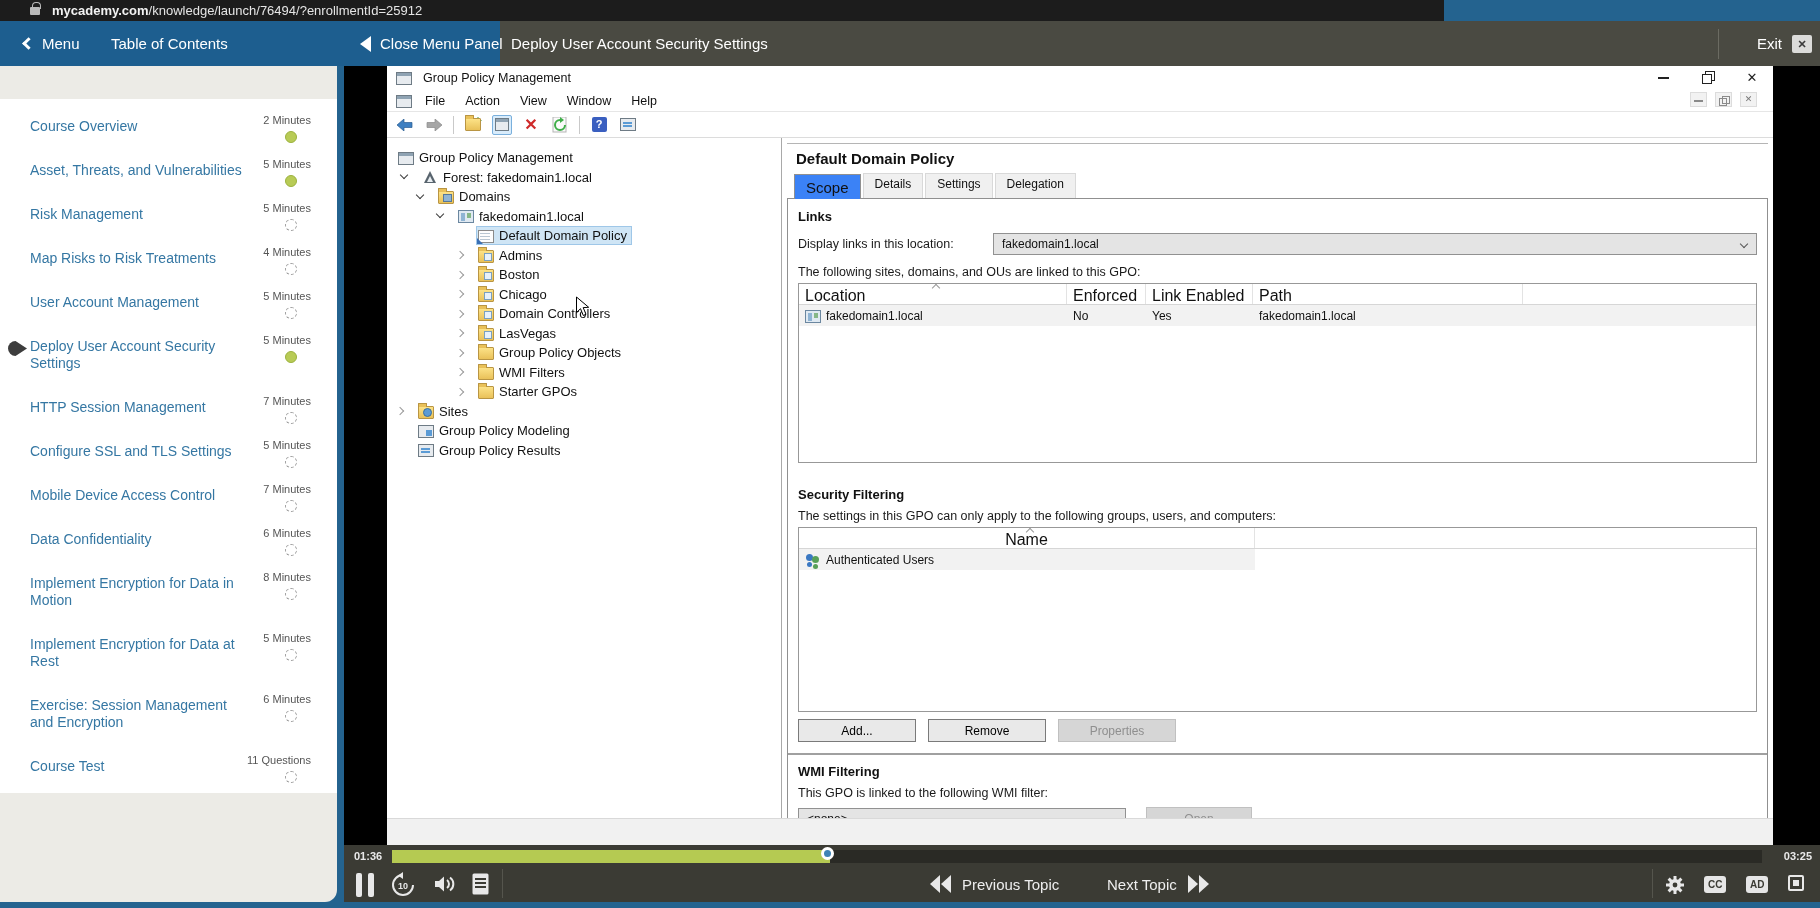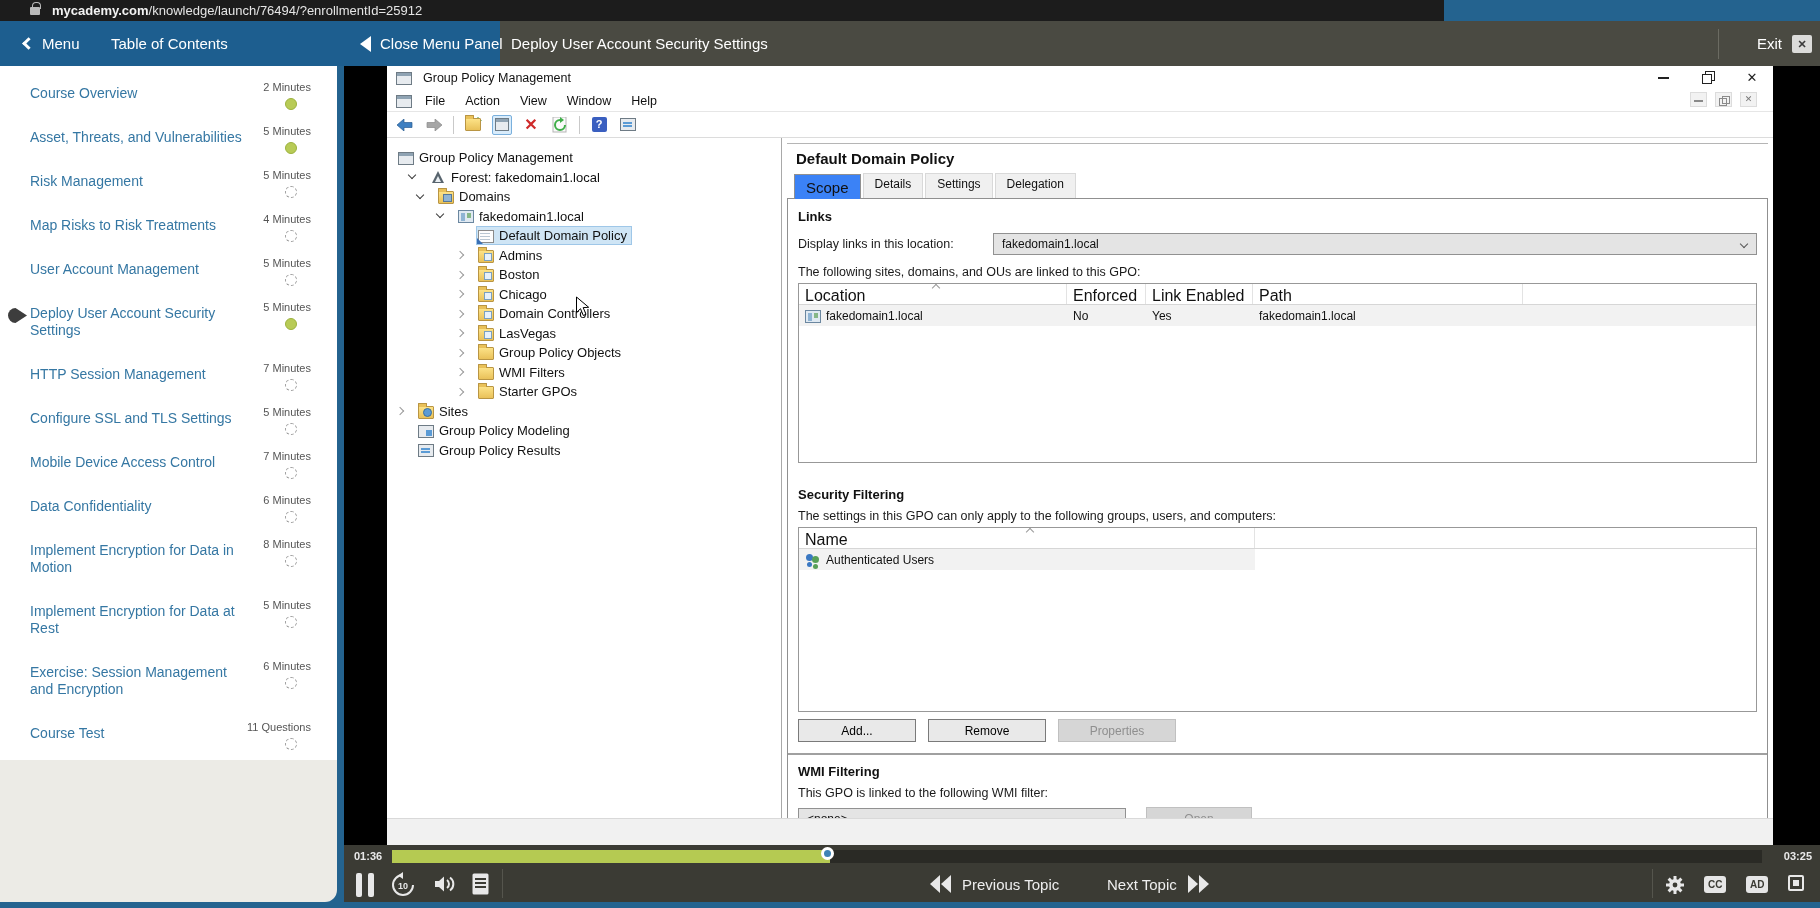--- a/index.html
+++ b/index.html
@@ -19,21 +19,21 @@
   .nav-item { position:absolute; top:0; height:45px; display:flex; align-items:center; color:#fff; font-size:15px; cursor:default; }
   .chev-left { width:9px; height:9px; border-left:3px solid #fff; border-bottom:3px solid #fff; transform:rotate(45deg); margin-right:9px; }
   .tri-left { width:0; height:0; border-top:8px solid transparent; border-bottom:8px solid transparent; border-right:11px solid #fff; margin-right:9px; }
   .exit-wrap { position:absolute; right:8px; top:0; height:45px; display:flex; align-items:center; gap:10px; }
   .exit-wrap::before { content:""; width:1px; height:30px; background:#6b6b62; margin-right:28px; }
   .exit-label { color:#fff; font-size:15px; }
   .exit-x { width:20px; height:18px; background:#dcdcda; border:none; border-radius:2px; color:#3c3c3c; font-size:11px; font-weight:bold; line-height:16px; text-align:center; }
 
   
   .sidebar { position:absolute; left:0; top:66px; width:337px; height:836px; background:#ecebe6; border-radius:0 0 12px 0; overflow:hidden; }
-  .side-list { background:#fff; padding-top:6px; padding-bottom:4px; }
+  .side-list { background:#fff; padding-top:6px; padding-bottom:4px;margin-top:33px; }
   .side-item { position:relative; padding:13px 92px 14px 30px; }
   .si-label { color:#3577a3; font-size:14px; line-height:17px; display:block; max-width:218px; }
   .si-duration { position:absolute; top:9px; right:26px; font-size:11px; color:#555; }
   .si-status { position:absolute; top:26px; right:40px; width:12px; height:12px; border-radius:50%; }
   .si-status.done { background:#b8cb56; border:1.5px solid #9cb23e; }
   .si-status.todo { border:1.5px dashed #9b9b9b; }
   .pointer { position:absolute; left:8px; top:16px; }
 
   
   .video-area { position:absolute; left:344px; top:66px; width:1476px; height:836px; background:#000; }
@@ -319,21 +319,21 @@
 
       <div class="winbody">
 
         <div class="treepane" id="tree">
             <div class="tree-row" style="padding-left: 10px;">
               <span class="node">
                 <span class="ticon console"></span>
                 <span class="tlabel">Group Policy Management</span>
               </span>
             </div>
-            <div class="tree-row" style="padding-left: 17px;">
+            <div class="tree-row" style="padding-left: 9px;">
               <span class="chevt open"></span>
               <span class="node">
                 <span class="ticon forest"></span>
                 <span class="tlabel">Forest: fakedomain1.local</span>
               </span>
             </div>
             <div class="tree-row" style="padding-left: 25px;">
               <span class="chevt open"></span>
               <span class="node">
                 <span class="ticon domains-folder"></span>
@@ -462,21 +462,21 @@
                       <span class="lb-cell" style="width:268px;"><span class="ticon domain"></span>fakedomain1.local</span>
                       <span class="lb-cell" style="width:79px;">No</span>
                       <span class="lb-cell" style="width:107px;">Yes</span>
                       <span class="lb-cell" style="width:270px;">fakedomain1.local</span>
                     </div>
                   </div>
               </div>
 
               <div class="h-bold" style="margin-top:24px;">Security Filtering</div>
               <div class="lbl" style="margin-top:7px;">The settings in this GPO can only apply to the following groups, users, and computers:</div>
-              <div class="listbox" style="height:185px;">
+              <div class="listbox" style="height:185px;text-align:center;">
                 <div class="lb-head" id="sec-head">
                     <span class="lb-th" style="width:456px;"><span class="sortcaret"></span>Name</span>
                   </div>
                 <div id="sec-rows">
                     <div class="lb-row" style="width:456px;">
                       <span class="lb-cell"><span class="ticon users"></span>Authenticated Users</span>
                     </div>
                   </div>
               </div>
               <div class="btnrow">

